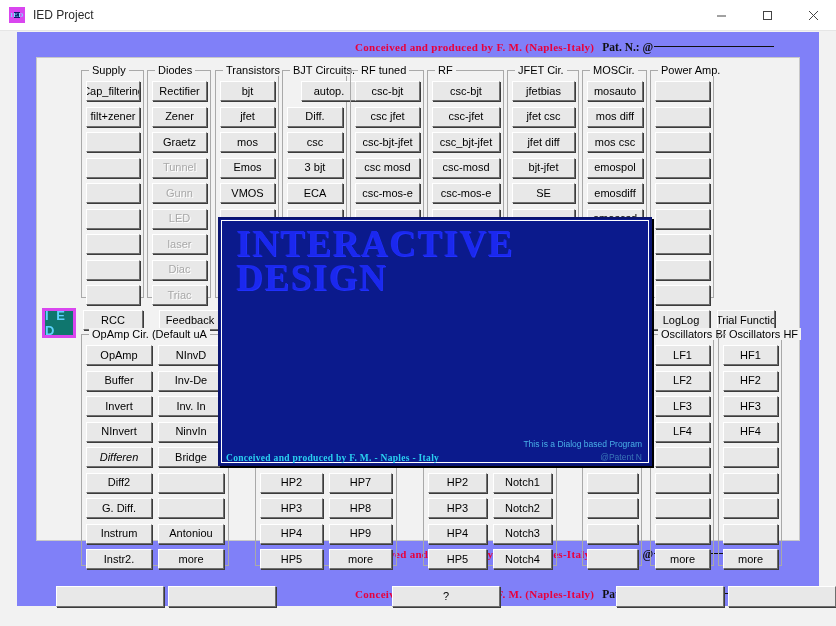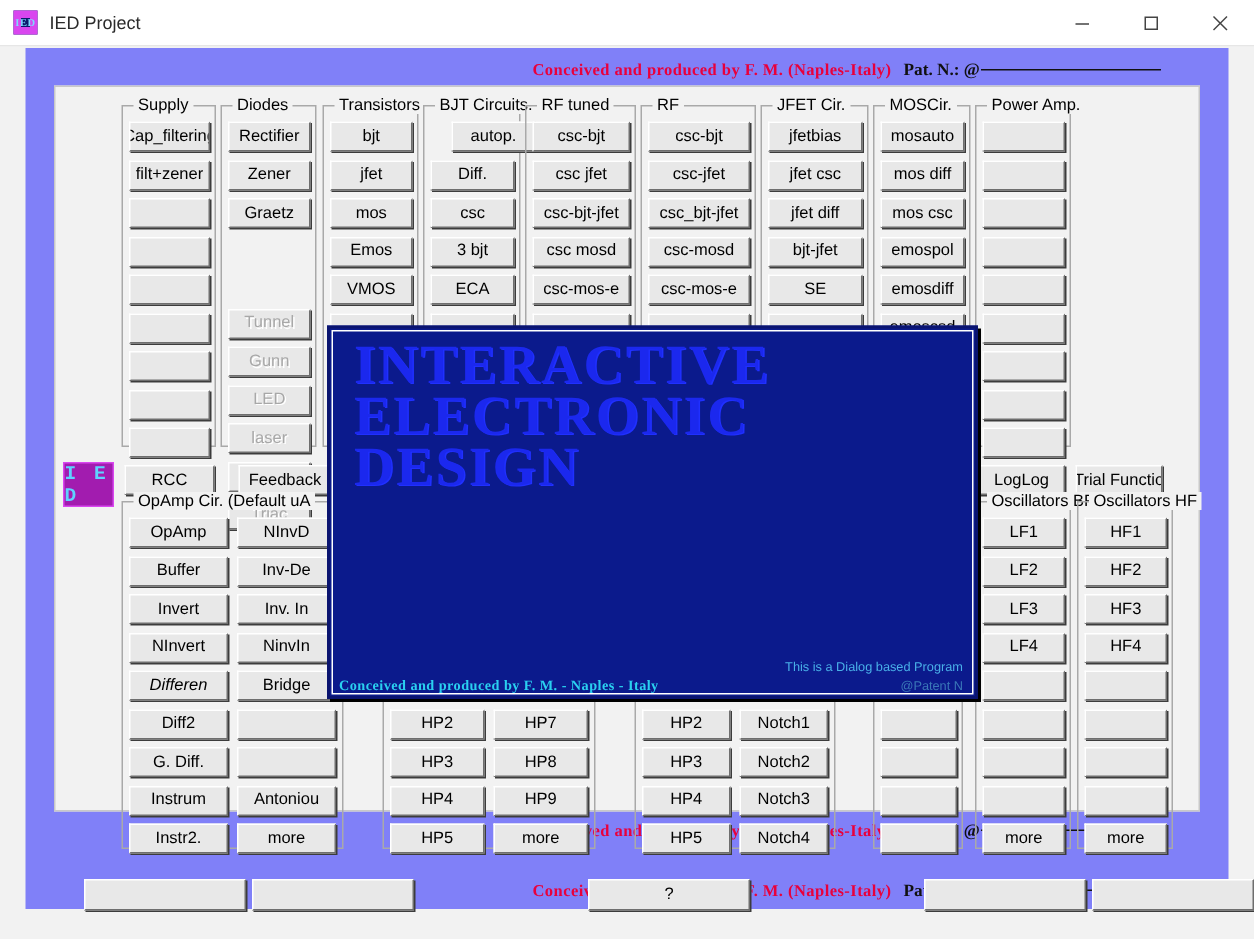--- a/index.html
+++ b/index.html
@@ -127,33 +127,33 @@
     box-sizing: border-box;
     font-size: 11px;
     color: #000;
     font-family: "Liberation Sans", sans-serif;
     display: flex; align-items: center; justify-content: center;
     overflow: hidden;
     white-space: nowrap;
     cursor: default;
     line-height: 1;
   }
-  .btn.disabled { color: #a8a8a8; text-shadow: 1px 1px 0 #ffffff; margin-top: 48px; }
+  .btn.disabled { color: #a8a8a8; text-shadow: 1px 1px 0 #ffffff; }
   .btn.empty    { color: transparent; }
 
   
   .logo {
     position: absolute;
-    background: #a21caf;
+    background: #0f766e;
     color: #5fd2ff;
-    font-family: Liberation Mono, monospace;
+    font-family: Liberation Sans, sans-serif;
     font-weight: bold;
     display: flex; align-items: center; justify-content: center;
     letter-spacing: 2px;
-    border: 1px solid #d946ef;
+    border: 3px solid #d946ef;
     box-sizing: border-box;
   }
 
   
   .dialog {
     position: absolute;
     left: 201px; top: 185px;
     width: 434px; height: 249px;
     background: #0b1a8c;
     border: 2px solid #0a1470;
@@ -479,21 +479,20 @@
           <div class="btn" style="left: 336px; top: 0px; width: 108px; height: 21px;">?</div>
           <div class="btn empty" style="left: 560px; top: 0px; width: 108px; height: 21px;"></div>
           <div class="btn empty" style="left: 672px; top: 0px; width: 108px; height: 21px;"></div>
         </div>
     </div>
 
     <div class="dialog">
       <div class="inner-border"></div>
       <div class="dlg-title">
         <div>INTERACTIVE</div>
-        <div>ELECTRONIC</div>
         <div>DESIGN</div>
       </div>
 
       <div class="dlg-note" id="dlg-note1">This is a Dialog based Program</div>
       <div class="dlg-note" id="dlg-note2">@Patent N</div>
       <div class="dlg-credit">Conceived and produced by F. M. - Naples - Italy</div>
     </div>
 
   </div>
 </div>

